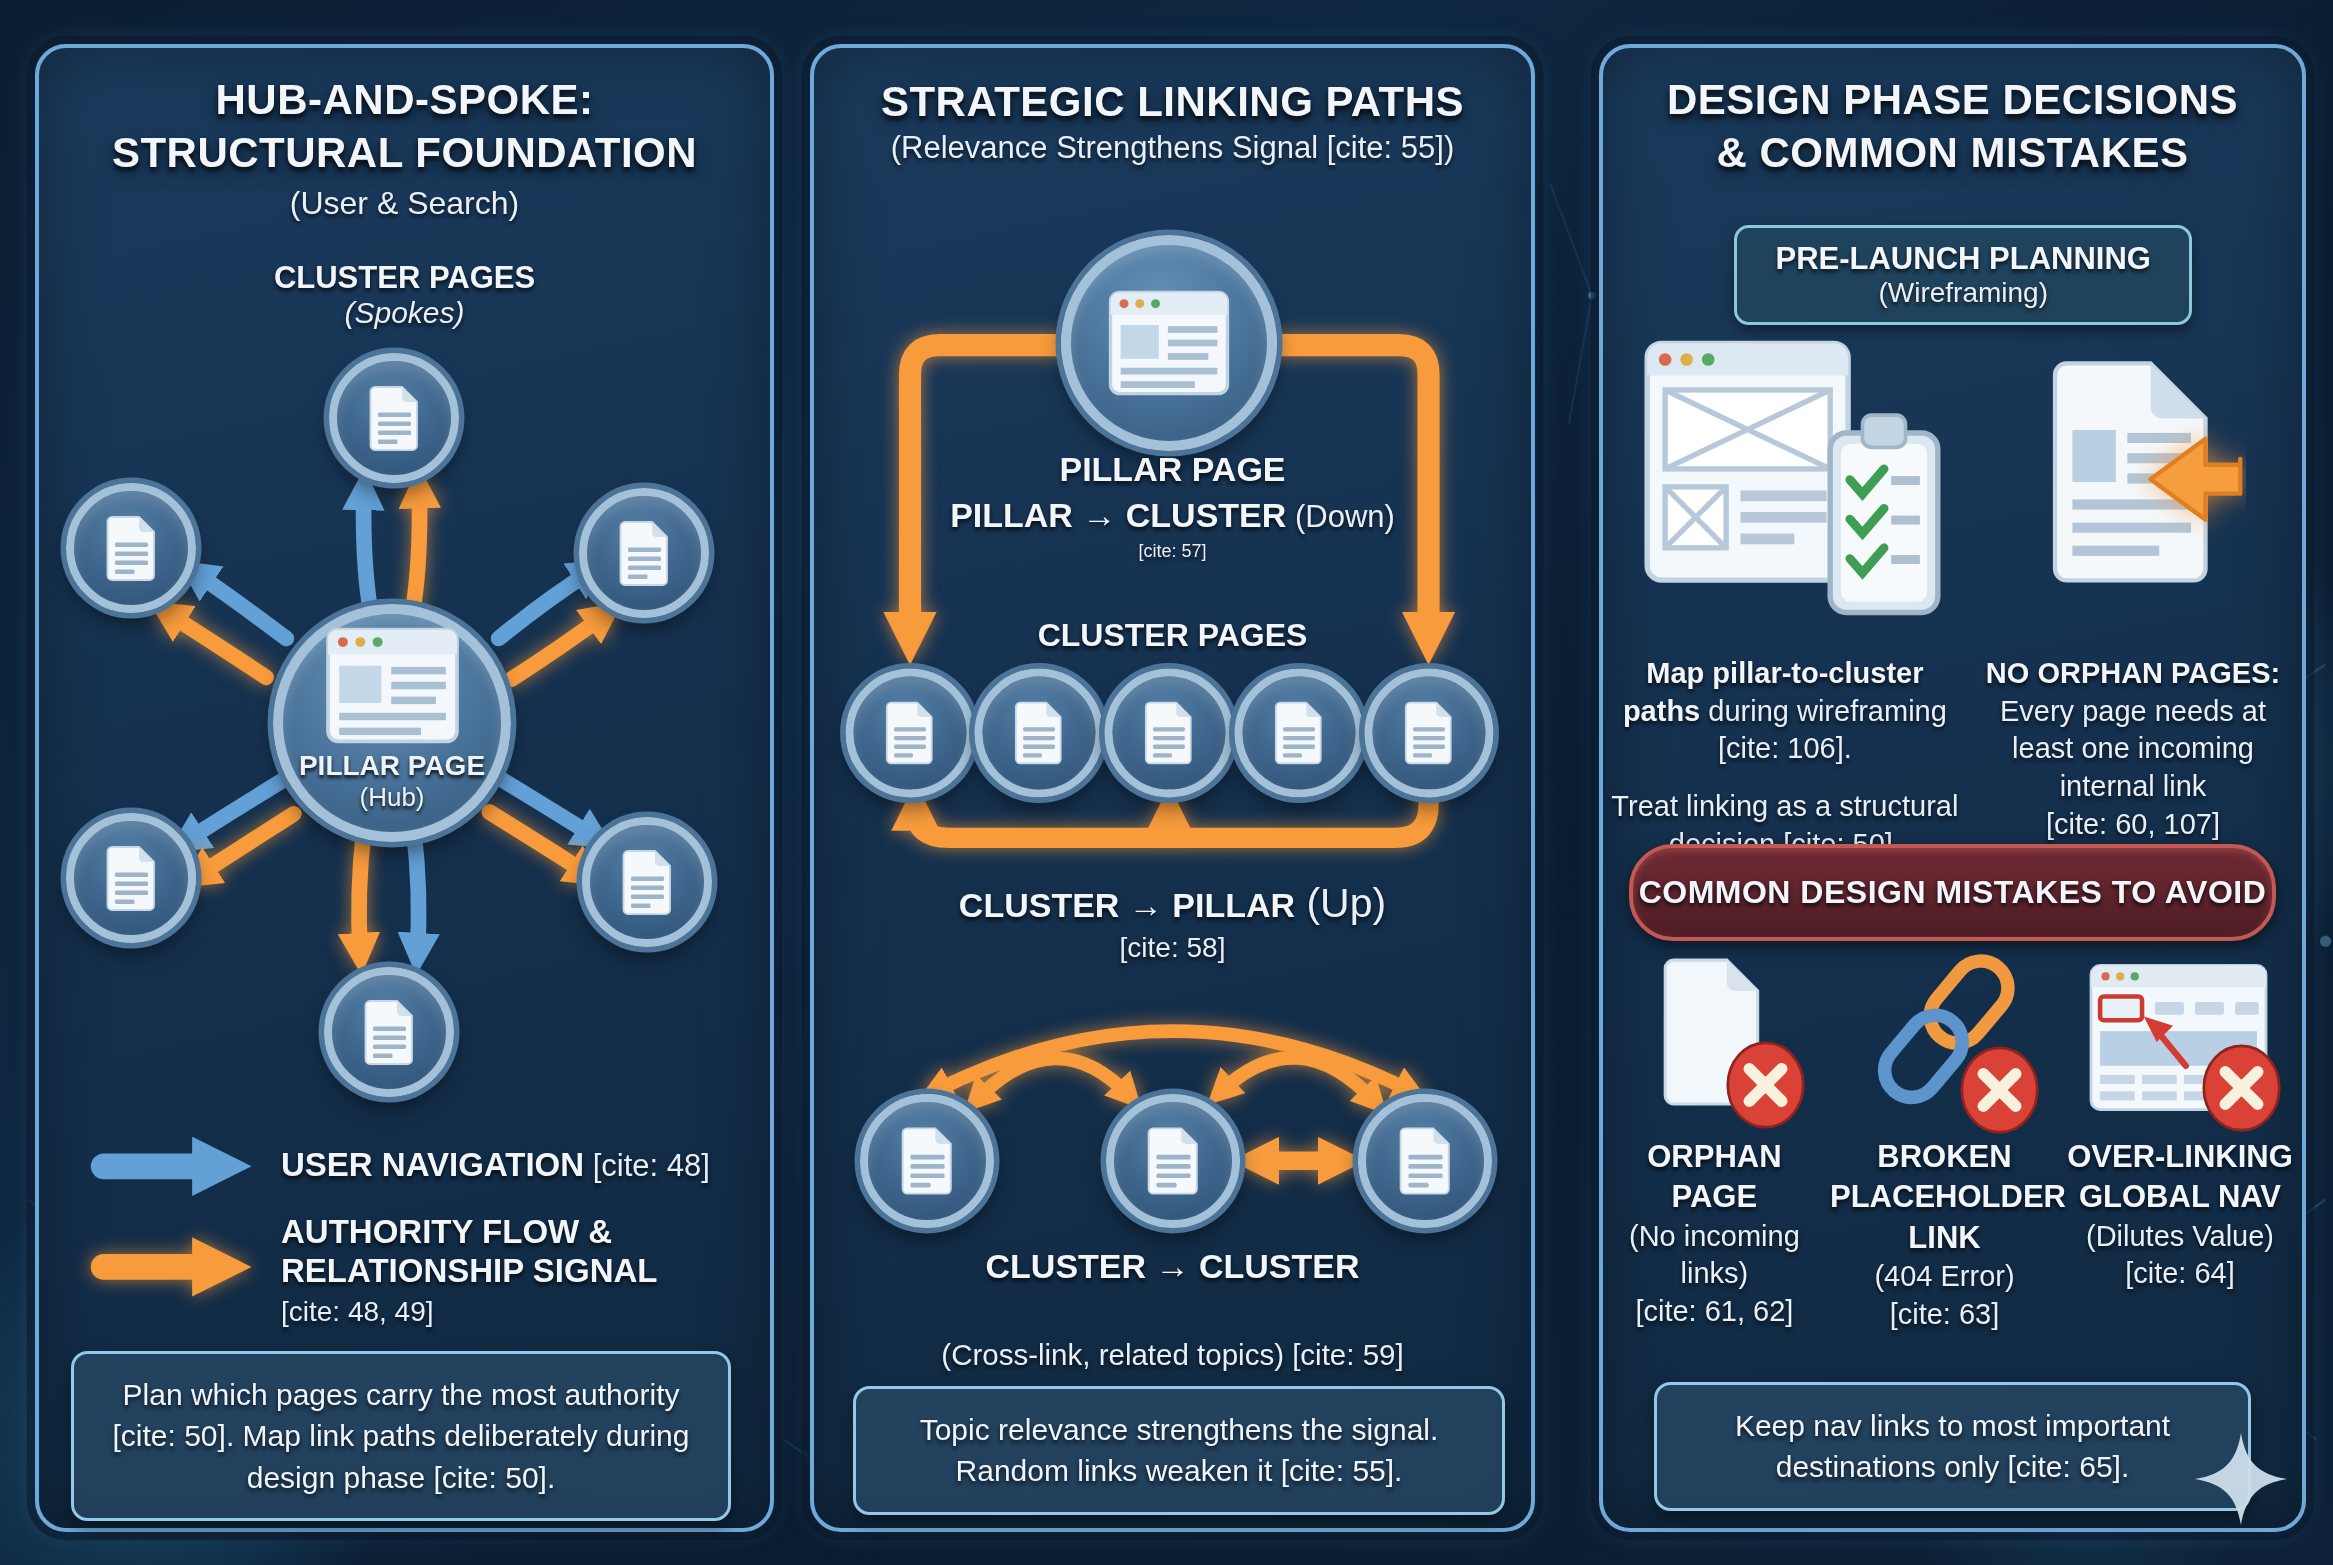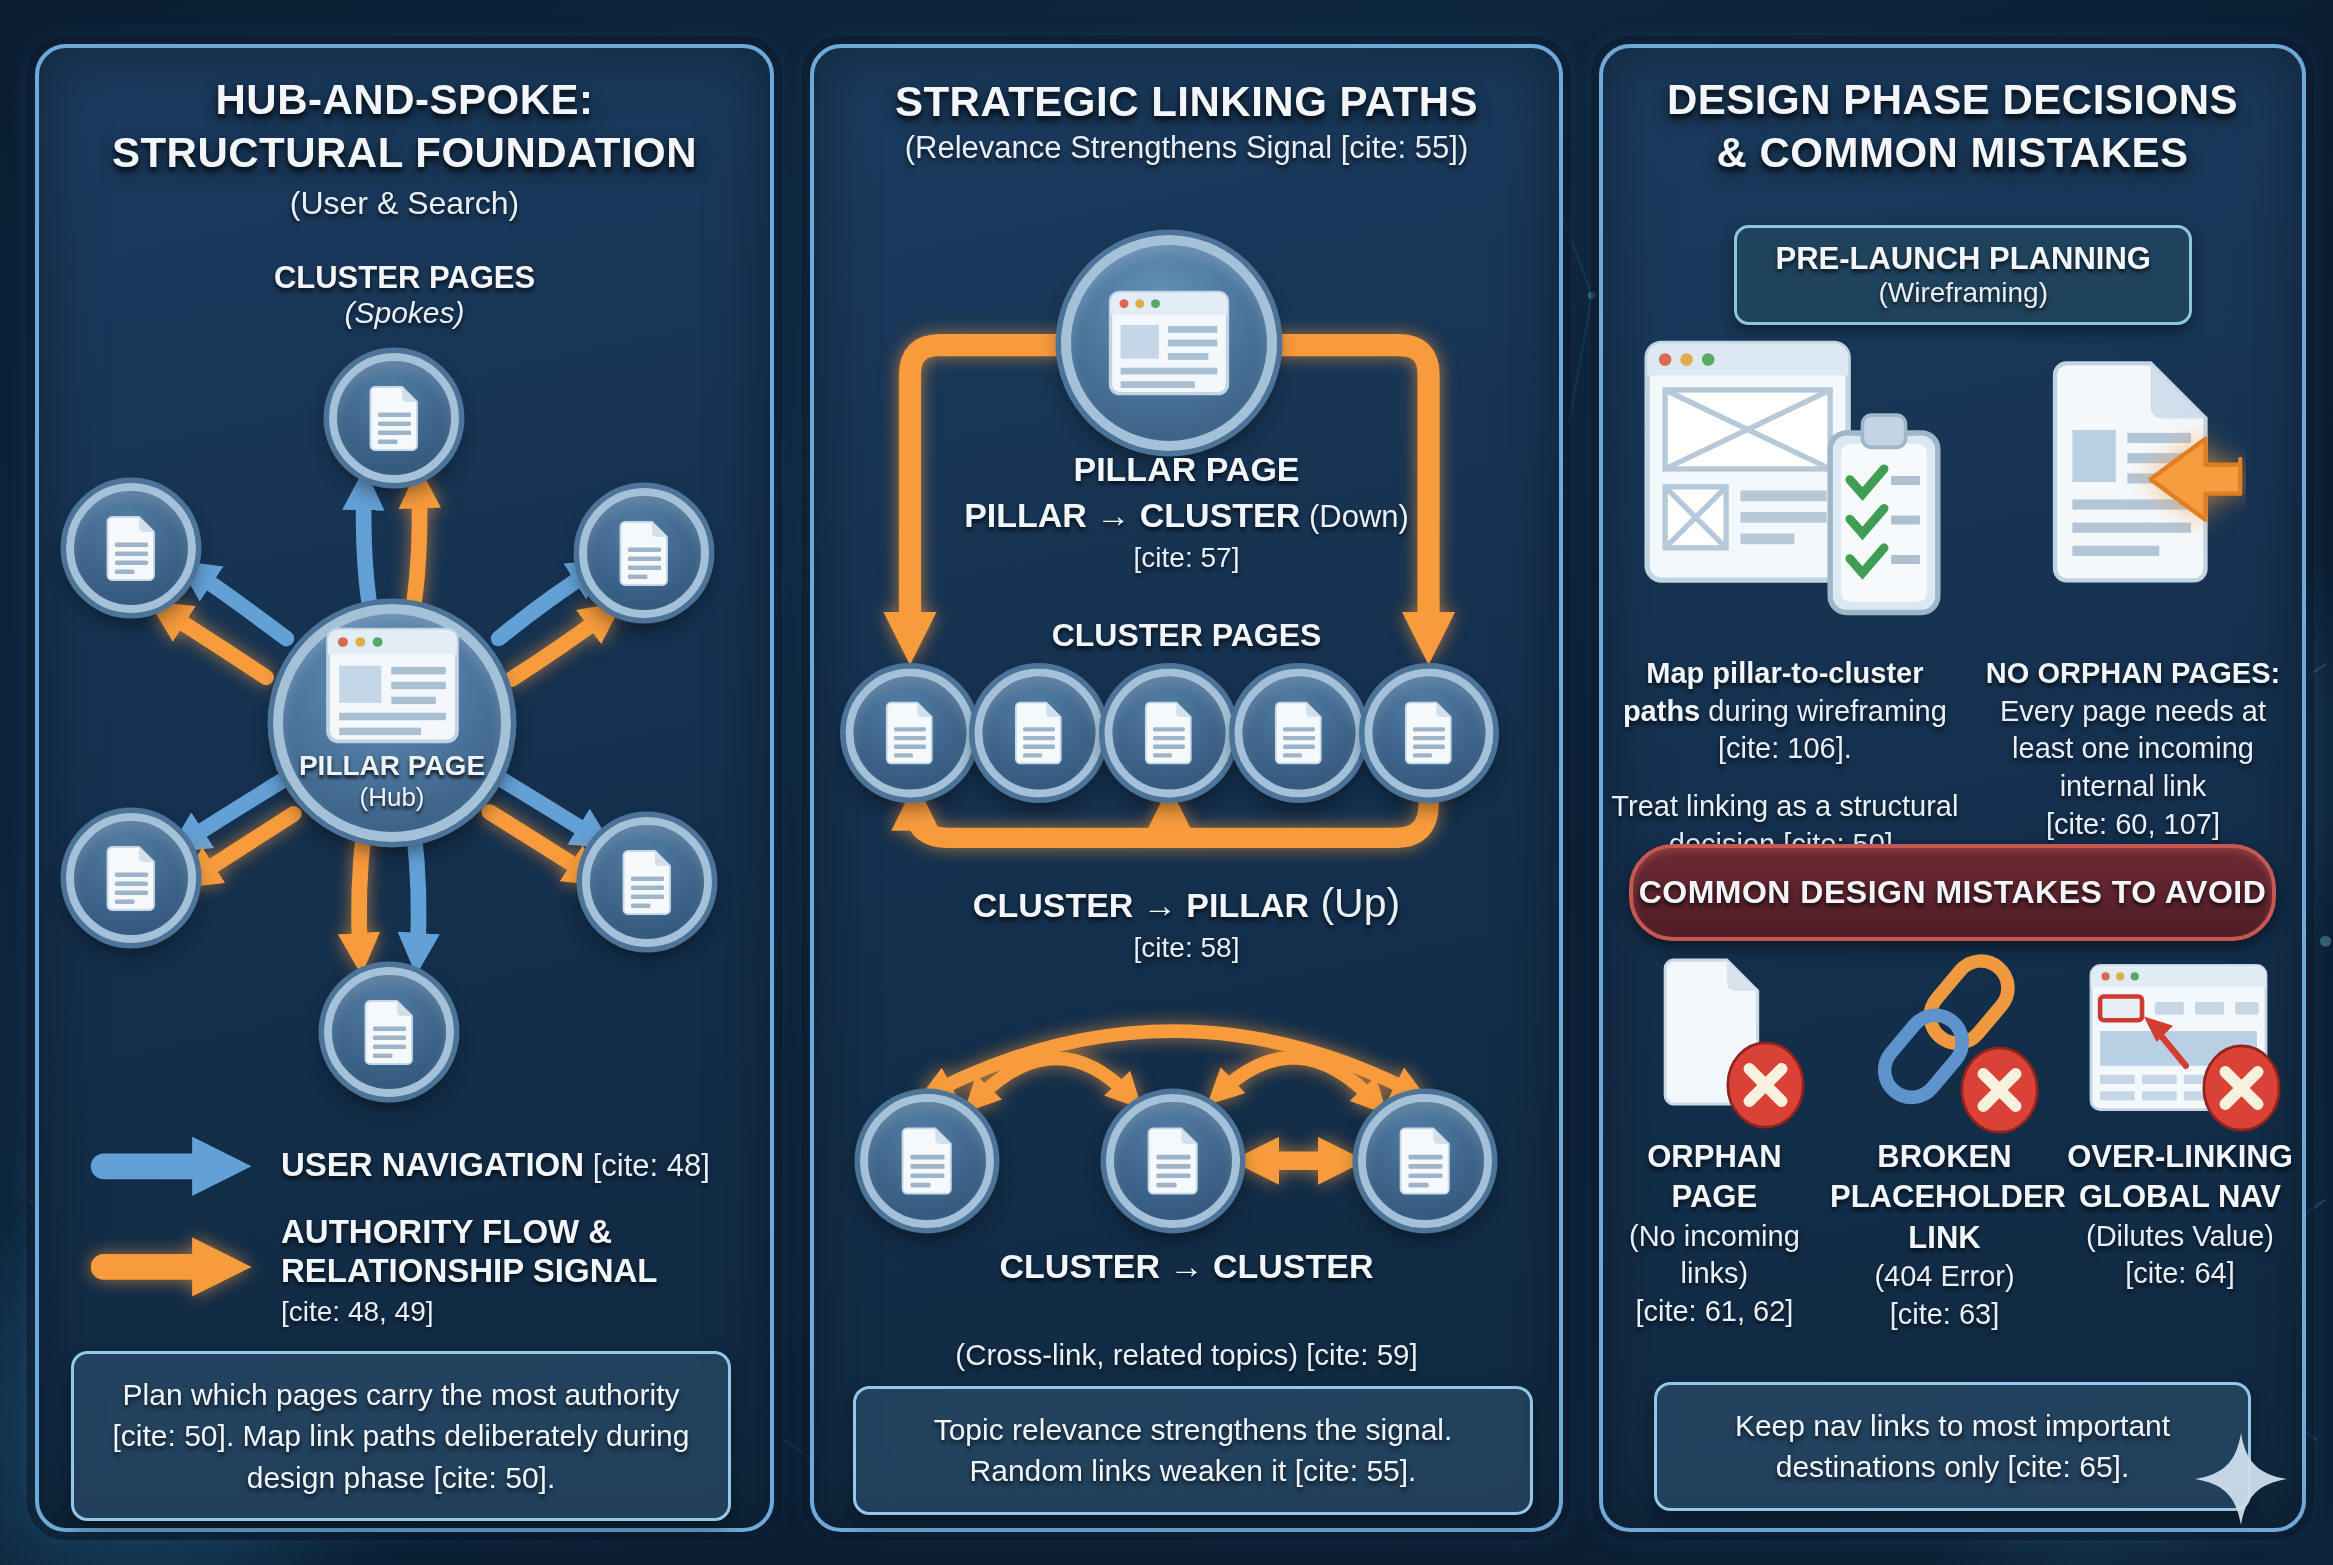--- a/index.html
+++ b/index.html
@@ -191,21 +191,21 @@
     </div>
     <div class="abs" style="left:242px;top:1165px;font-size:33px;line-height:1.18;">
       <div class="lbl-b">AUTHORITY FLOW &amp;</div>
       <div class="lbl-b">RELATIONSHIP SIGNAL</div>
       <div class="lbl-r" style="font-size:28px;margin-top:3.7px;">[cite: 48, 49]</div>
     </div>
 
     <div class="note" style="left:32px;right:39px;top:1303px;">Plan which pages carry the most authority [cite: 50]. Map link paths deliberately during design phase [cite: 50].</div>
   </section>
 
-  <section class="panel" style="left:810px;width:717px;padding-left:28px;">
+  <section class="panel" style="left:810px;width:717px;">
     <div class="abs ctr" style="top:28px;">
       <div class="p-title">STRATEGIC LINKING PATHS</div>
       <div class="p-sub" style="margin-top:1.8px;font-size:31px;">(Relevance Strengthens Signal [cite: 55])</div>
     </div>
 
     <svg class="abs" style="left:0;top:0" width="717" height="1480" viewBox="0 0 777 1604">
       <defs>
         <marker id="aoM" viewBox="0 0 10 10" refX="5" refY="5" markerWidth="2.4" markerHeight="2.4" orient="auto-start-reverse">
             <path d="M0 0 L10 5 L0 10 Z" fill="#f79b3c"></path>
           </marker>
@@ -230,21 +230,21 @@
 
     <div class="node big" style="left:355px;top:295px;width:196px;height:196px;">
       <svg width="124" height="108" viewBox="0 0 134 117">
           <use href="#sym-browser"></use>
         </svg>
     </div>
 
     <div class="abs ctr" style="top:399px;line-height:1.35;">
       <div class="lbl-b" style="font-size:34px;">PILLAR PAGE</div>
       <div style="font-size:34px;"><span class="lbl-b">PILLAR → CLUSTER</span><span class="lbl-r" style="font-size:31px;"> (Down)</span></div>
-      <div class="lbl-r" style="font-size:28px;">[cite: 57]</div>
+      <div class="lbl-r" style="font-size:18px;">[cite: 57]</div>
     </div>
 
     <div class="abs ctr lbl-b" style="top:569px;font-size:32px;">CLUSTER PAGES</div>
 
     <div class="node" style="left:96px;top:685px;width:113px;height:113px;">
         <svg width="55" height="67" viewBox="0 0 60 73">
           <use href="#sym-doc"></use>
         </svg>
       </div>
     <div class="node" style="left:225px;top:685px;width:113px;height:113px;">

